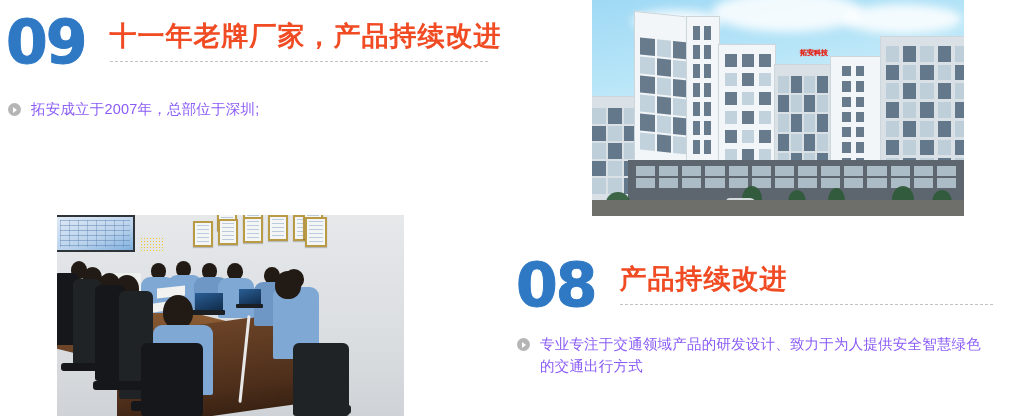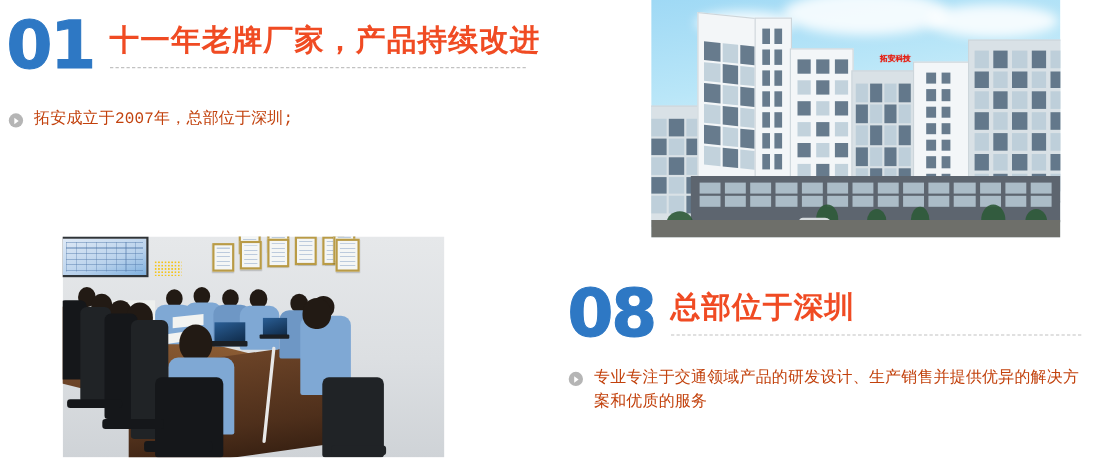--- a/index.html
+++ b/index.html
@@ -31,21 +31,21 @@
     font-weight: 700;
     font-size: 60px;
     line-height: 0.92;
     letter-spacing: -2px;
     color: #2e78c4;
     -webkit-text-stroke: 1px #2e78c4;
   }
 
   .sec-title-wrap {
     position: relative;
-    margin-left: 14px;
+    margin-left: 24px;
     padding-top: 6px;
   }
 
   .sec-title {
     font-size: 27px;
     font-weight: 700;
     color: #f04b23;
     letter-spacing: 1px;
     white-space: nowrap;
     line-height: 1.15;
@@ -86,23 +86,22 @@
     top: 3.5px;
     width: 0; height: 0;
     border-left: 4px solid #ffffff;
     border-top: 3px solid transparent;
     border-bottom: 3px solid transparent;
   }
 
   .bullet-text {
     font-size: 14.5px;
     line-height: 1.5;
-    color: #c2410c;
+    color: #8b5cf6;
     letter-spacing: 0.2px;
-    font-family: Liberation Mono, monospace;
   }
 
   
   .photo {
     position: absolute;
     overflow: hidden;
     background: #ffffff;
   }
 
   
@@ -244,46 +243,46 @@
     background: #e8e8e8;
     border-radius: 2px;
   }
 </style>
 </head>
 <body>
 
 <div class="page">
 
   <div class="section-head" style="left:6px; top:15px;">
-    <div class="sec-number">01</div>
+    <div class="sec-number">09</div>
     <div class="sec-title-wrap">
       <div class="sec-title">十一年老牌厂家，产品持续改进</div>
       <div class="sec-dash" style="top:46px; width:378px;"></div>
     </div>
   </div>
 
   <div class="bullets" style="left:8px; top:99px; width:560px;">
     <div class="bullet-row">
       <span class="bullet-icon"></span>
       <span class="bullet-text">拓安成立于2007年，总部位于深圳;</span>
     </div>
   </div>
 
   <div class="section-head" style="left:516px; top:258px;">
     <div class="sec-number">08</div>
     <div class="sec-title-wrap">
-      <div class="sec-title">总部位于深圳</div>
+      <div class="sec-title">产品持续改进</div>
       <div class="sec-dash" style="top:46px; width:373px;"></div>
     </div>
   </div>
 
   <div class="bullets" style="left:517px; top:334px; width:492px;">
     <div class="bullet-row">
       <span class="bullet-icon"></span>
-      <span class="bullet-text" style="display:block; width:452px;">专业专注于交通领域产品的研发设计、生产销售并提供优异的解决方案和优质的服务</span>
+      <span class="bullet-text" style="display:block; width:452px;">专业专注于交通领域产品的研发设计、致力于为人提供安全智慧绿色的交通出行方式</span>
     </div>
   </div>
 
   <div class="photo" id="photo-building">
     <div class="bld-sky"></div>
     <div class="bld-cloud" style="left:120px; top:-8px; width:150px; height:40px;"></div>
     <div class="bld-cloud" style="left:250px; top:4px; width:120px; height:30px;"></div>
     <div class="bld-cloud" style="left:40px; top:10px; width:90px; height:22px;"></div>
 
     <div class="bld shade" style="left:-6px; top:96px; width:56px; height:110px;"></div>

